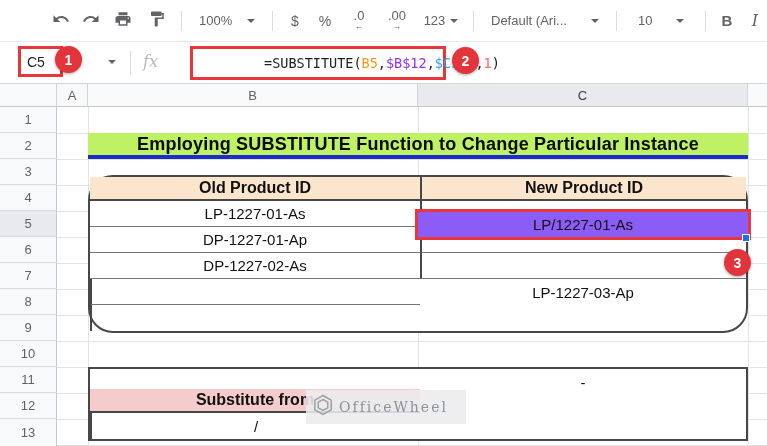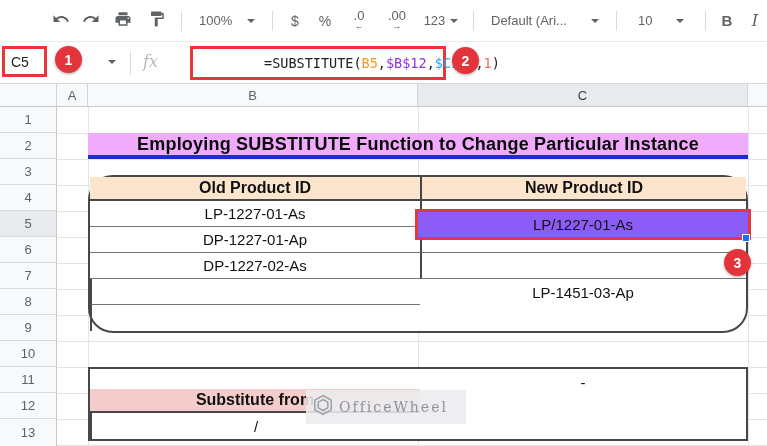--- a/index.html
+++ b/index.html
@@ -25,21 +25,21 @@
   .size-btn { width:74px; justify-content:space-between; padding:0 14px; }
   .bold-btn { width:28px; font-weight:bold; font-size:15px; }
   .italic-btn { width:28px; font-style:italic; font-size:16px;
     font-family:"DejaVu Serif", serif; }
 
   
   .formula-bar { position:relative; height:42px; background:#fff;
     border-bottom:1px solid #d4d6d8; }
   .red-rect { position:absolute; border:3px solid #e8363b; background:#fff;
     display:flex; align-items:center; }
-  .name-rect { left:2px; top:4px; width:45px; height:31px; padding-left:6px;
+  .name-rect { left:18px; top:4px; width:45px; height:31px; padding-left:6px;
     font-size:14px; color:#202124; }
   .nb-caret { position:absolute; left:108px; top:18px; }
   .fb-sep { position:absolute; left:130px; top:9px; width:1px; height:24px; background:#dadce0; }
   .fx { position:absolute; left:143px; top:10px; font-style:italic; font-size:16px;
     color:#b4b8bf; font-family:"DejaVu Serif", serif; }
   .formula-rect { left:190px; top:4px; width:256px; height:34px; padding-left:6px;
     font-family:"DejaVu Sans Mono", monospace; font-size:13.5px; white-space:pre; }
   .ann { position:absolute; width:27px; height:27px; border-radius:50%;
     background:#e2343a; color:#fff; font-weight:bold; font-size:14px;
     display:flex; align-items:center; justify-content:center;
@@ -55,21 +55,21 @@
     font-size:13px; color:#5f6368; }
   .hdr-sel { background:#e8eaed; color:#3c4043; }
   .rowhdr { position:absolute; left:0; width:57px; height:26px; background:#f8f9fa;
     border-right:1px solid #c7c8ca; border-bottom:1px solid #d9dadc;
     display:flex; align-items:center; justify-content:center;
     font-size:13px; color:#5f6368; }
   .vline { position:absolute; top:23px; bottom:0; width:1px; background:#e2e3e5; }
   .hline { position:absolute; left:57px; right:0; height:1px; background:#e2e3e5; }
 
   .title-block { position:absolute; left:88px; top:49px; width:660px; height:26px;
-    background:#f0abfc; border-bottom:4px solid #1d2dcb; display:flex;
+    background:#bef264; border-bottom:4px solid #1d2dcb; display:flex;
     align-items:center; justify-content:center; font-size:18px; font-weight:bold;
     color:#0a0a0a; letter-spacing:0.2px; z-index:2; }
 
   .tbl { position:absolute; left:88px; width:660px; border:2px solid #474747;
     display:grid; grid-template-columns:330px auto; z-index:2; background:#fff; }
   .tbl-cell { height:26px; display:flex; align-items:center; justify-content:center;
     font-size:15px; color:#111; border-bottom:1px solid #767676; }
   .tbl-cell.colR { border-left:2px solid #474747; }
   .tbl-cell.hdr { font-weight:bold; font-size:16px; border-bottom:2px solid #474747; height:24px; }
   .tbl-cell.last { border-bottom:none; }
@@ -254,21 +254,21 @@
     <div class="tbl t1">
       <div class="tbl-cell hdr">Old Product ID</div>
       <div class="tbl-cell hdr colR">New Product ID</div>
       <div class="tbl-cell">LP-1227-01-As</div>
       <div class="tbl-cell colR"></div>
       <div class="tbl-cell">DP-1227-01-Ap</div>
       <div class="tbl-cell colR"></div>
       <div class="tbl-cell">DP-1227-02-As</div>
       <div class="tbl-cell colR"></div>
       <div class="tbl-cell colR"></div>
-      <div class="tbl-cell last">LP-1451-03-Ap</div>
+      <div class="tbl-cell last">LP-1227-03-Ap</div>
       <div class="tbl-cell last colR"></div>
     </div>
 
     <div class="tbl t2">
       <div class="tbl-cell hdr">Substitute from</div>
       <div class="tbl-cell last">-</div>
       <div class="tbl-cell last colR">/</div>
     </div>
 
     <div class="sel-rect">

